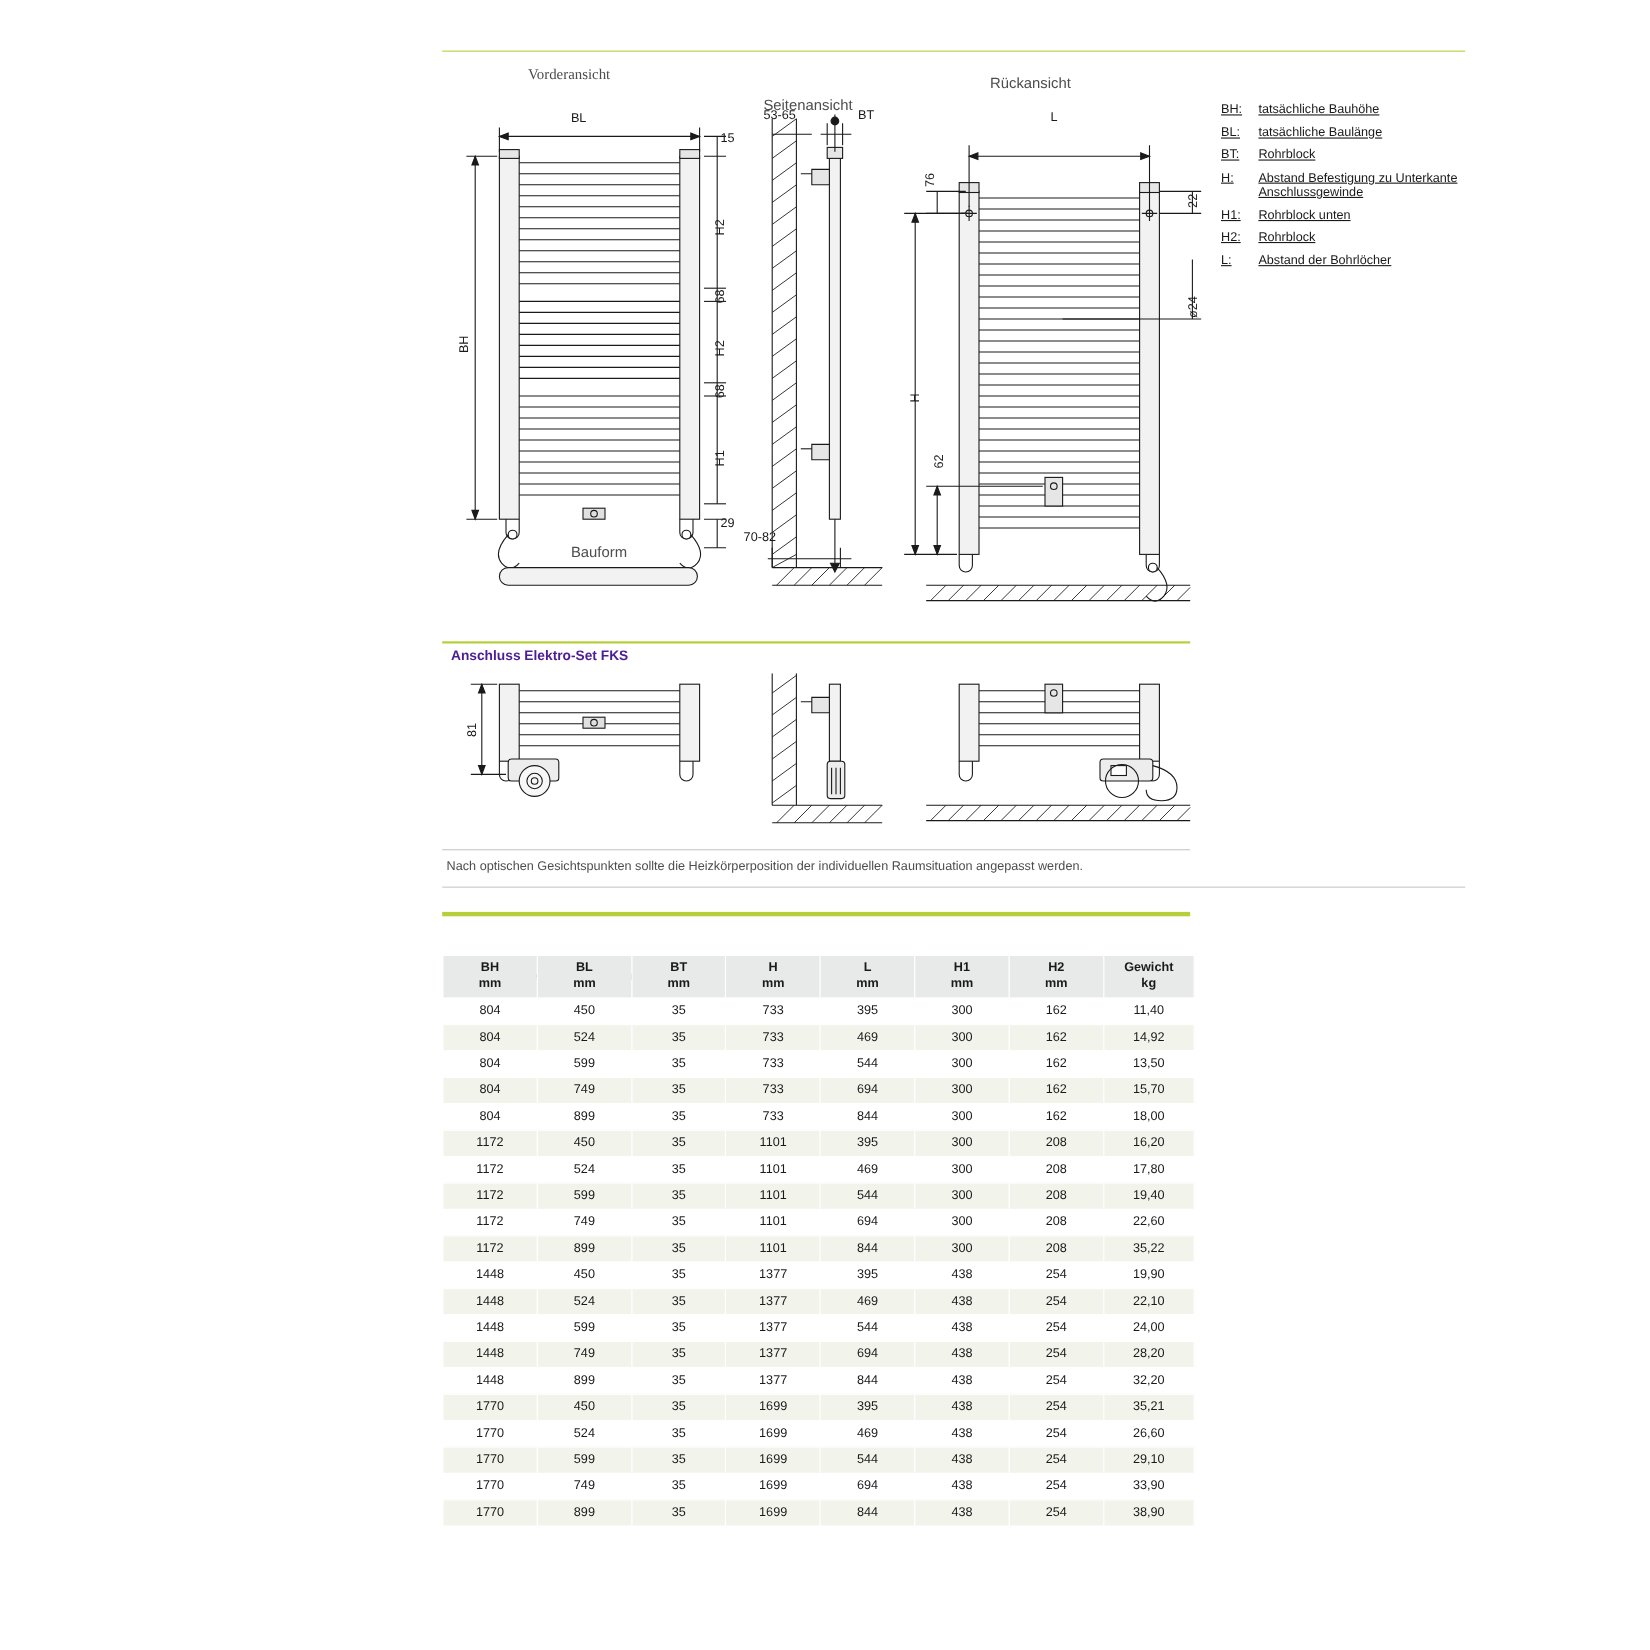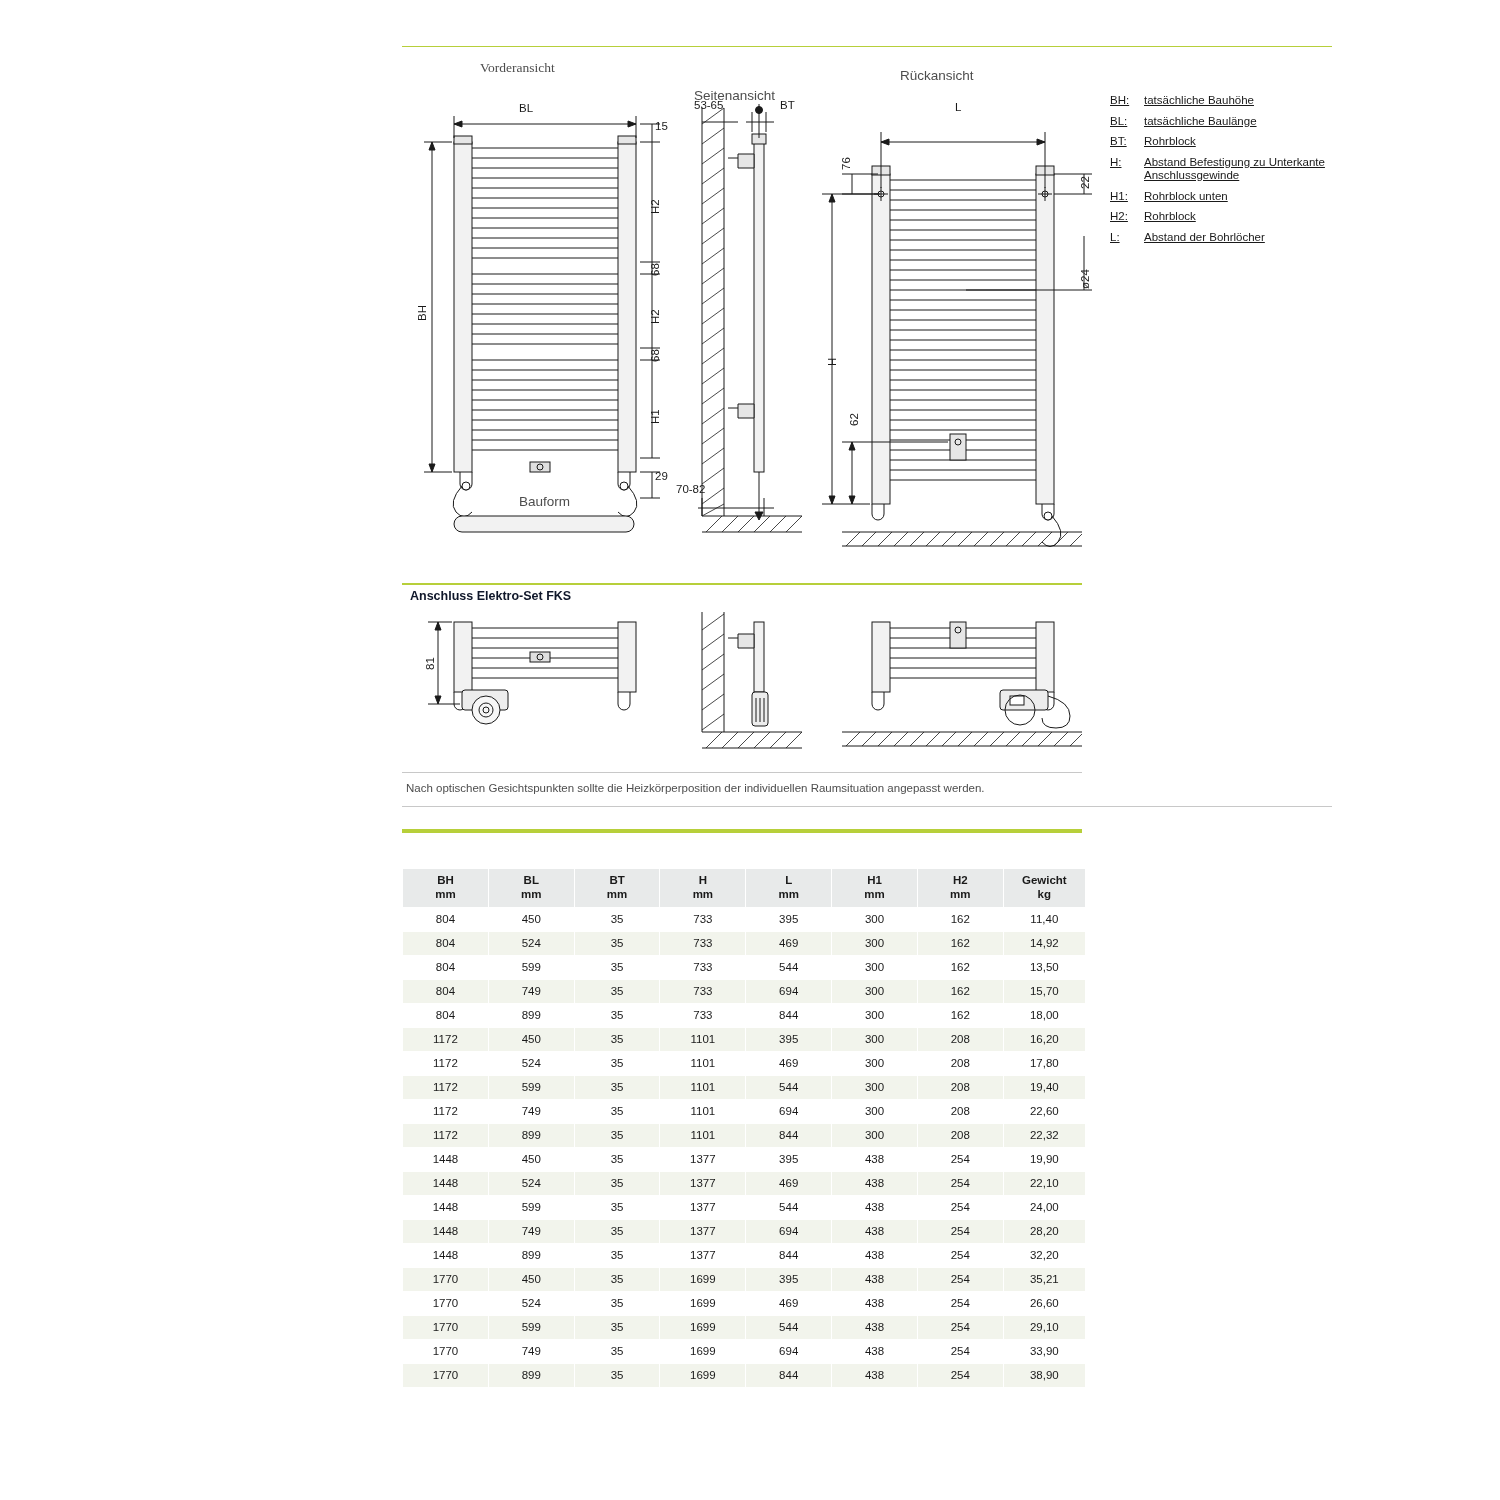--- a/index.html
+++ b/index.html
@@ -91,21 +91,21 @@
     width: 680px;
     height: 2px;
     background: #b7cf3a;
   }
   .sec-title {
     position: absolute;
     left: 410px;
     top: 589px;
     font-size: 12.5px;
     font-weight: bold;
-    color: #0f172a;
+    color: #4c1d95;
   }
   .sec-shade {
     position: absolute;
     left: 402px;
     top: 585px;
     width: 930px;
     height: 26px;
     background: linear-gradient(to right, #eceff0, #ffffff 78%);
     z-index: -1;
   }
@@ -743,21 +743,21 @@
           <td>22,60</td>
         </tr>
         <tr class="even">
           <td>1172</td>
           <td>899</td>
           <td>35</td>
           <td>1101</td>
           <td>844</td>
           <td>300</td>
           <td>208</td>
-          <td>22,32</td>
+          <td>35,22</td>
         </tr>
         <tr class="odd">
           <td>1448</td>
           <td>450</td>
           <td>35</td>
           <td>1377</td>
           <td>395</td>
           <td>438</td>
           <td>254</td>
           <td>19,90</td>

